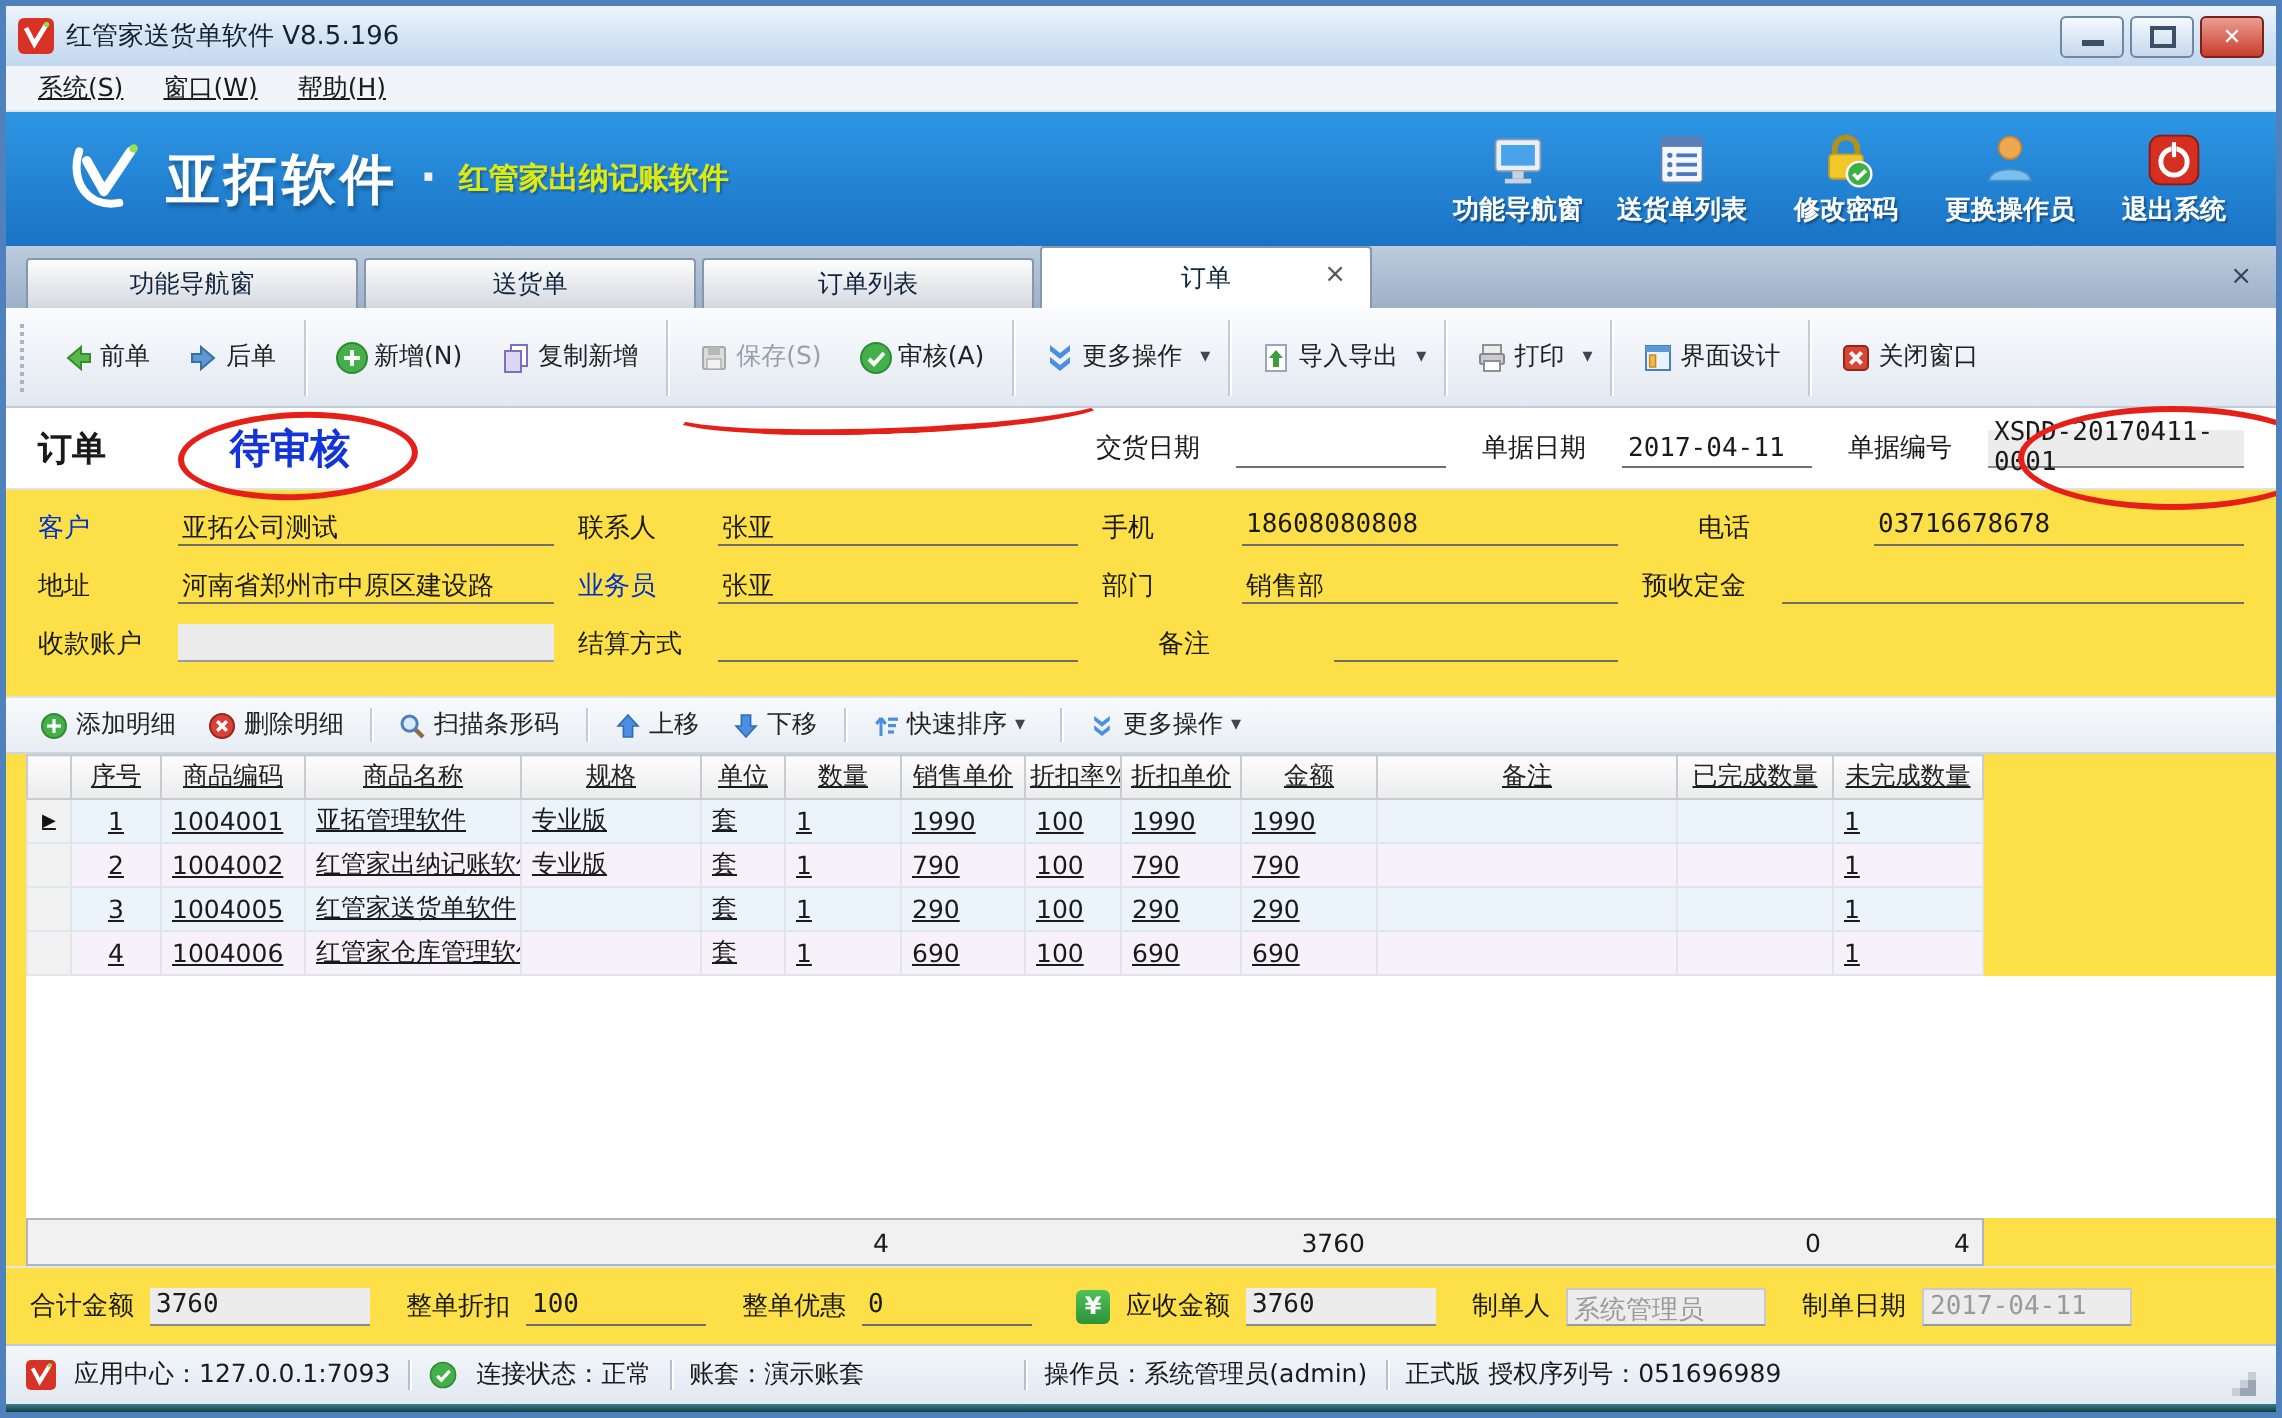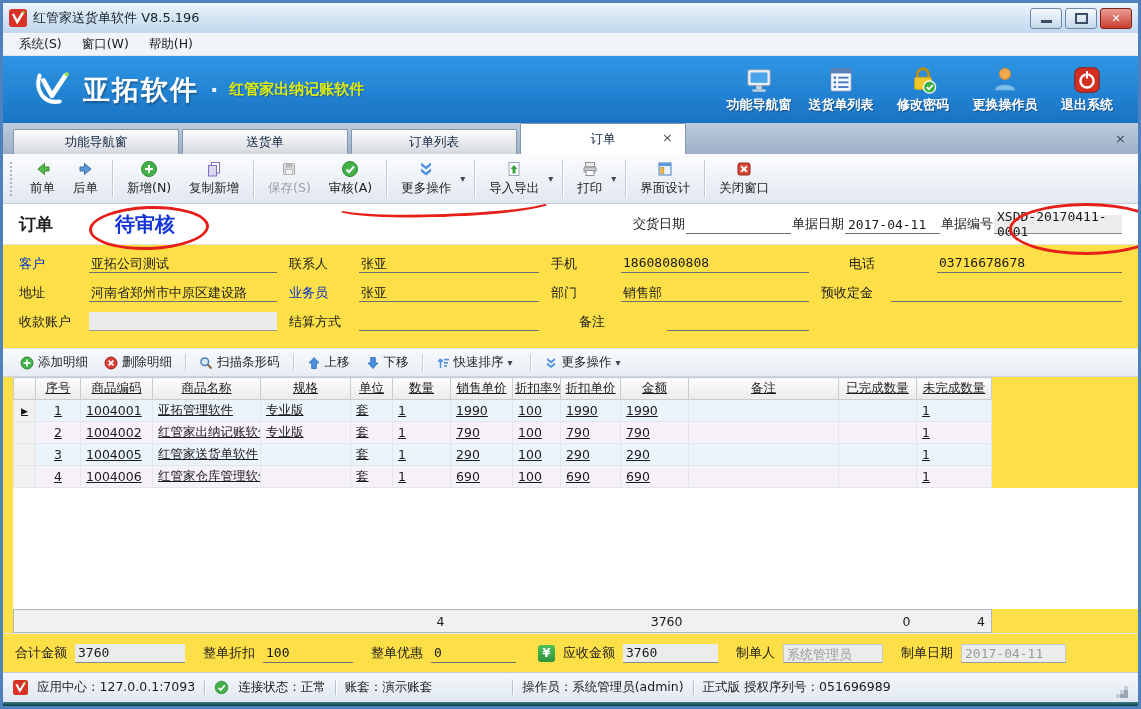--- a/index.html
+++ b/index.html
@@ -17,21 +17,21 @@
   .titlebar .title { color:#15212e; }
   .wcontrols { margin-left:auto; display:flex; gap:3px; }
   .wbtn { width:30px; height:19px; border:1px solid #6e87a5; border-radius:3px;
     background:linear-gradient(#f4f9fd,#c6d8ec); display:flex; align-items:center; justify-content:center; cursor:pointer; }
   .wbtn .bar { width:11px; height:3px; background:#3c4f66; margin-top:6px; }
   .wbtn .box { width:9px; height:7px; border:2px solid #3c4f66; }
   .wbtn.close { background:linear-gradient(#eb9d93,#c93d2e); border-color:#7c2318;
     color:#fff; font-weight:bold; font-size:11px; }
   
   .menubar { height:22px; flex:0 0 22px; background:#f1f4f9; border-bottom:1px solid #dfe5ed;
-    display:flex; align-items:center; padding:0 6px; font-size:12.5px; }
+    display:flex; align-items:center; padding:0 6px; font-size:12.5px;text-decoration:underline; }
   .menu-item { padding:2px 10px; cursor:pointer; }
   
   .banner { height:67px; flex:0 0 67px; background:linear-gradient(180deg,#2e96e4,#1a73c5);
     display:flex; align-items:center; padding:0 18px 0 28px; }
   .brand-wrap { display:flex; align-items:center; gap:10px; }
   .brand-name { color:#fff; font-size:27px; font-weight:bold; letter-spacing:2px;
     text-shadow:1px 2px 2px rgba(0,0,0,.3); }
   .brand-dot { color:#eef; font-size:22px; font-weight:bold; margin:0 1px; }
   .brand-slogan { color:#dcea12; font-size:15px; font-weight:bold; text-shadow:1px 1px 1px rgba(0,0,0,.25); }
   .banner-nav { margin-left:auto; display:flex; gap:16px; align-items:flex-end; }
@@ -46,31 +46,31 @@
     border-radius:2px 2px 0 0; display:flex; align-items:center; justify-content:center;
     font-size:12.5px; color:#0f2440; }
   .tab.active { height:30px; background:#fff; position:relative; }
   .tab.active .tab-close { position:absolute; right:12px; top:7px; color:#555; font-size:13px; line-height:1; cursor:pointer; }
   .strip-close { margin-left:auto; color:#33465c; font-size:13px; padding:0 4px 8px; cursor:pointer; }
   
   .toolbar { height:49px; flex:0 0 49px; background:linear-gradient(#fbfcfe,#e2e8f1);
     border-bottom:1px solid #c3ccd9; display:flex; align-items:center; padding:0 4px; }
   .grip { width:3px; height:34px; border-left:2px dotted #a9b5c6; margin:0 6px 0 3px; }
   .tgroup { display:flex; align-items:center; }
-  .tbtn { display:flex; flex-direction:column; align-items:center; justify-content:center; gap:2px;
+  .tbtn { display:flex; flex-direction:row; align-items:center; justify-content:center; gap:2px;
     padding:3px 9px; font-size:12.5px; color:#222; border-radius:3px; cursor:pointer; }
   .tbtn.disabled { color:#9aa0a8; }
   .dd { font-size:10px; color:#445; margin:0 4px 0 0; align-self:center; }
   .tsep { width:1px; height:38px; background:#c2ccd9; box-shadow:1px 0 0 #fff; margin:0 5px; }
   
   .docheader { height:40px; flex:0 0 40px; display:flex; align-items:center;
     padding:0 16px; border-bottom:1px solid #e2e2e2; background:#fff; }
   .doc-type { font-size:17px; font-weight:bold; margin-right:62px; }
   .doc-status { color:#1334d8; font-weight:bold; font-size:20px; }
-  .dh-right { margin-left:auto; display:flex; align-items:center; gap:1px; font-size:13px; }
+  .dh-right { margin-left:auto; display:flex; align-items:center; gap:18px; font-size:13px; }
   .fld-line { border-bottom:1px solid #6e6e6e; height:19px; box-sizing:border-box;
     font-family:"DejaVu Sans Mono","Liberation Mono",monospace; font-size:13px;
     padding:1px 3px 0; display:flex; align-items:center; }
   .fld-box { background:#ececec; border-bottom-color:#8a8a8a; }
   .w105 { width:105px; } .w95 { width:95px; } .w128 { width:128px; }
   
   .form { flex:0 0 95px; padding:4px 16px 4px; display:grid;
     grid-template-columns:258px 250px 258px 1fr; grid-auto-rows:29px; column-gap:12px; align-items:center; }
   .pair { display:flex; align-items:center; gap:8px; font-size:13px; }
   .pair .lbl { flex:0 0 62px; }

